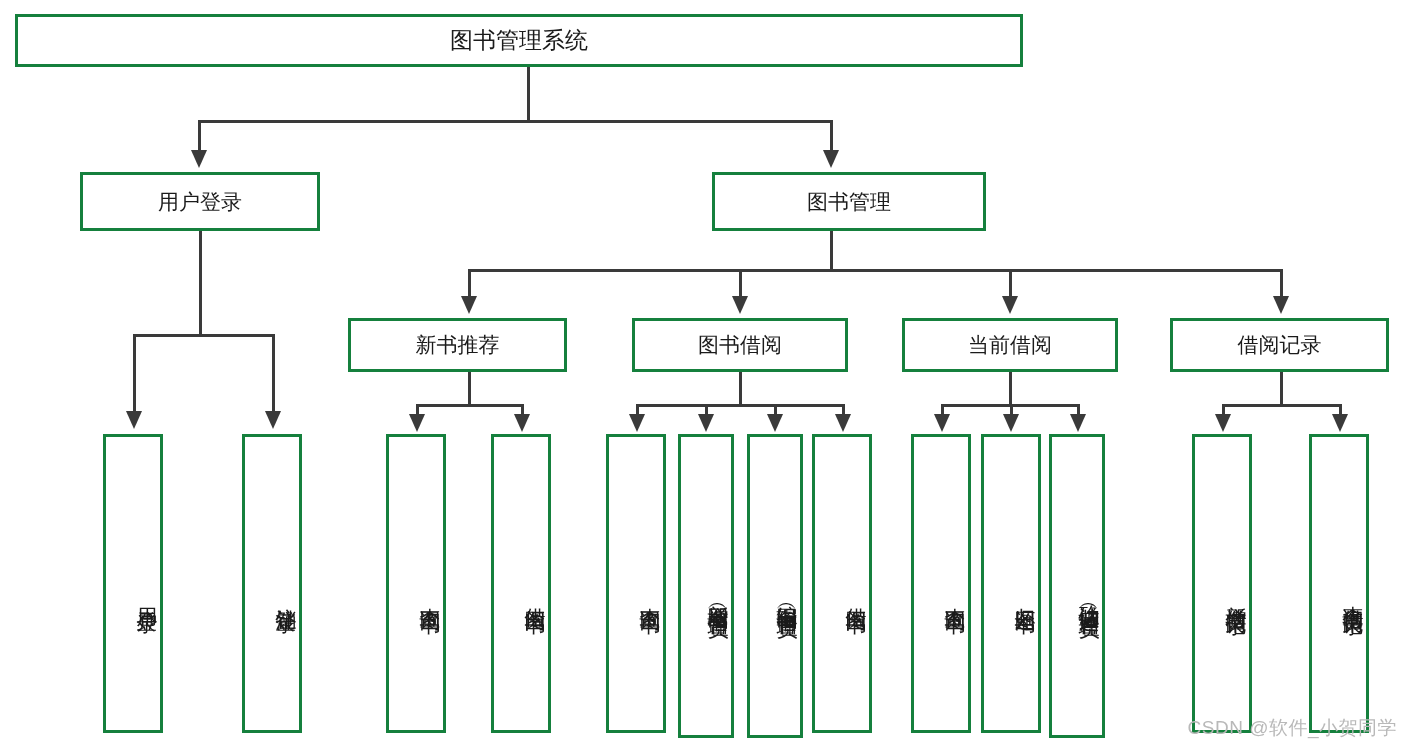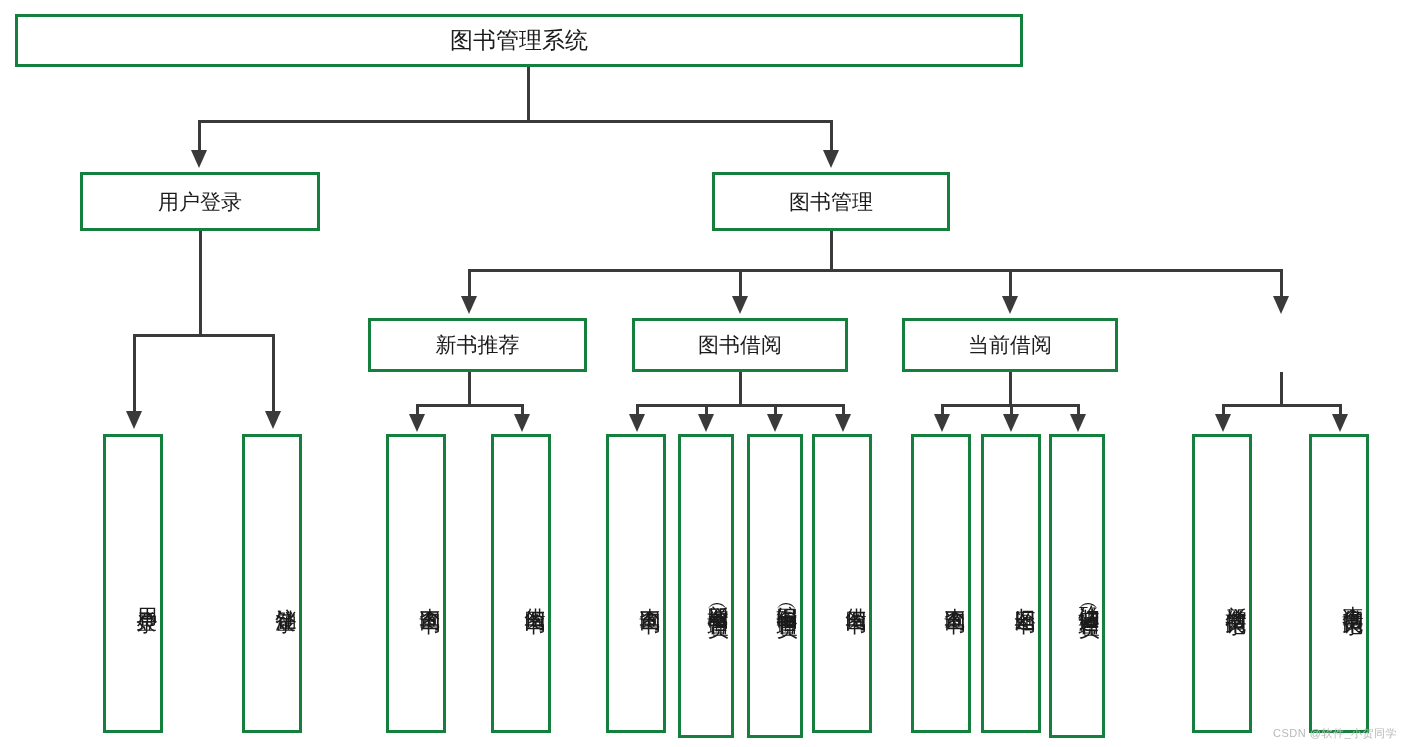--- a/index.html
+++ b/index.html
@@ -61,21 +61,21 @@
     height: 0;
     border-left: 8px solid transparent;
     border-right: 8px solid transparent;
     border-top: 18px solid #3a3a3a;
   }
   
   #watermark {
     position: absolute;
     right: 8px;
     bottom: 6px;
-    font-size: 11px;
+    font-size: 19px;
     color: #b9b9b9;
     letter-spacing: 0.5px;
     white-space: nowrap;
     pointer-events: none;
   }
 </style>
 </head>
 <body>
 
 <div id="canvas">
@@ -84,43 +84,44 @@
 
   <div class="vline" style="left:527px; top:67px; height:54px;"></div>
   <div class="hline" style="left:198px; top:120px; width:635px;"></div>
   <div class="vline" style="left:198px; top:120px; height:33px;"></div>
   <div class="arrow" style="left:191px; top:150px;"></div>
   <div class="vline" style="left:830px; top:120px; height:33px;"></div>
   <div class="arrow" style="left:823px; top:150px;"></div>
 
   <div class="node lvl1" style="left:80px; top:172px; width:240px; height:59px;">用户登录</div>
 
-  <div class="node lvl1" style="left:712px; top:172px; width:238px; height:59px;">图书管理</div>
+  <div class="node lvl1" style="left:712px; top:172px; width:274px; height:59px;">图书管理</div>
 
   <div class="vline" style="left:199px; top:231px; height:105px;"></div>
   <div class="hline" style="left:133px; top:334px; width:142px;"></div>
   <div class="vline" style="left:133px; top:334px; height:80px;"></div>
   <div class="arrow" style="left:126px; top:411px;"></div>
   <div class="vline" style="left:272px; top:334px; height:80px;"></div>
   <div class="arrow" style="left:265px; top:411px;"></div>
 
   <div class="vline" style="left:830px; top:231px; height:40px;"></div>
   <div class="hline" style="left:468px; top:269px; width:812px;"></div>
   <div class="vline" style="left:468px; top:269px; height:30px;"></div>
   <div class="arrow" style="left:461px; top:296px;"></div>
   <div class="vline" style="left:739px; top:269px; height:30px;"></div>
   <div class="arrow" style="left:732px; top:296px;"></div>
   <div class="vline" style="left:1009px; top:269px; height:30px;"></div>
   <div class="arrow" style="left:1002px; top:296px;"></div>
   <div class="vline" style="left:1280px; top:269px; height:30px;"></div>
   <div class="arrow" style="left:1273px; top:296px;"></div>
 
-  <div class="node lvl2" style="left:368px; top:318px; width:219px; height:54px;">新书推荐</div>
+  <div class="node lvl2" style="left:348px; top:318px; width:219px; height:54px;">新书推荐</div>
   <div class="node lvl2" style="left:902px; top:318px; width:216px; height:54px;">当前借阅</div>
   <div class="node lvl2" style="left:632px; top:318px; width:216px; height:54px;">图书借阅</div>
+  <div class="node lvl2" style="left:1170px; top:318px; width:219px; height:54px;">借阅记录</div>
 
   <div class="vline" style="left:468px; top:372px; height:34px;"></div>
   <div class="hline" style="left:416px; top:404px; width:105px;"></div>
   <div class="vline" style="left:416px; top:404px; height:14px;"></div>
   <div class="arrow" style="left:409px; top:414px;"></div>
   <div class="vline" style="left:521px; top:404px; height:14px;"></div>
   <div class="arrow" style="left:514px; top:414px;"></div>
 
   <div class="vline" style="left:739px; top:372px; height:34px;"></div>
   <div class="hline" style="left:636px; top:404px; width:209px;"></div>

